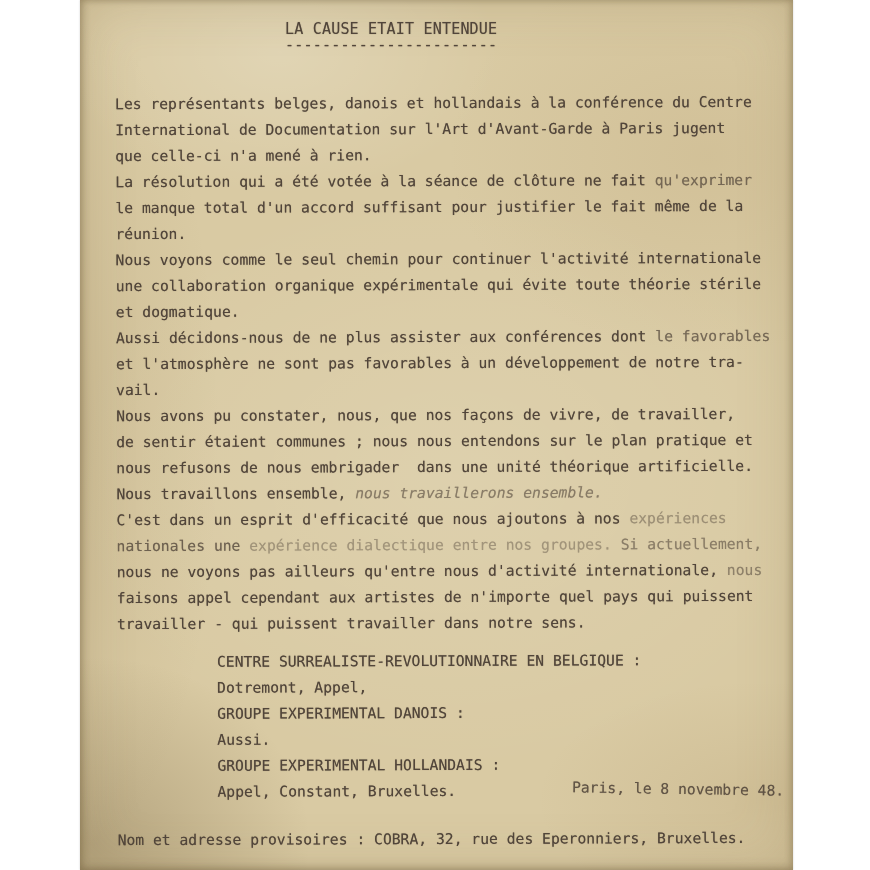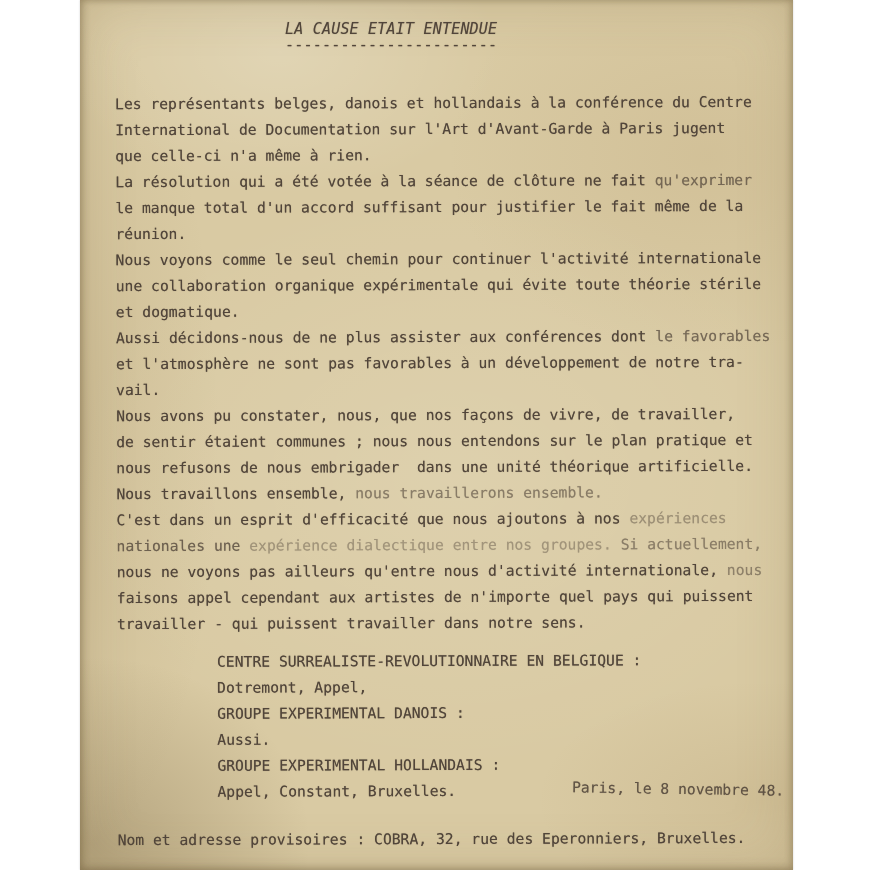--- a/index.html
+++ b/index.html
@@ -41,21 +41,20 @@
   }
   .ink { color: #51453a; }
   .title {
     position: absolute;
     left: 205px;
     top: 20px;
     font-size: 15px;
     letter-spacing: 0.2px;
     white-space: pre;
     text-shadow: 0 0 1px rgba(81,69,56,0.55);
-    font-style: italic;
   }
   .title-underline {
     position: absolute;
     left: 205px;
     top: 36px;
     font-size: 15px;
     letter-spacing: 0.2px;
     white-space: pre;
     text-shadow: 0 0 1px rgba(81,69,56,0.55);
   }
@@ -89,34 +88,34 @@
 </head>
 <body>
 
 <div class="stage">
   <div class="paper">
     <div class="title ink">LA CAUSE ETAIT ENTENDUE</div>
     <div class="title-underline ink">-----------------------</div>
     <div class="lines ink">
         <div class="line body"><span>Les représentants belges, danois et hollandais à la conférence du Centre</span></div>
         <div class="line body"><span>International de Documentation sur l'Art d'Avant-Garde à Paris jugent</span></div>
-        <div class="line body"><span>que celle-ci n'a même à rien.</span></div>
+        <div class="line body"><span>que celle-ci n'a mené à rien.</span></div>
         <div class="line body"><span>La résolution qui a été votée à la séance de clôture ne fait </span><span style="opacity: 0.72;">qu'exprimer</span></div>
         <div class="line body"><span>le manque total d'un accord suffisant pour justifier le fait même de la</span></div>
         <div class="line body"><span>réunion.</span></div>
         <div class="line body"><span>Nous voyons comme le seul chemin pour continuer l'activité internationale</span></div>
         <div class="line body"><span>une collaboration organique expérimentale qui évite toute théorie stérile</span></div>
         <div class="line body"><span>et dogmatique.</span></div>
         <div class="line body"><span>Aussi décidons-nous de ne plus assister aux conférences dont </span><span style="opacity: 0.72;">le favorables</span></div>
         <div class="line body"><span>et l'atmosphère ne sont pas favorables à un développement de notre tra-</span></div>
         <div class="line body"><span>vail.</span></div>
         <div class="line body"><span>Nous avons pu constater, nous, que nos façons de vivre, de travailler,</span></div>
         <div class="line body"><span>de sentir étaient communes ; nous nous entendons sur le plan pratique et</span></div>
         <div class="line body"><span>nous refusons de nous embrigader  dans une unité théorique artificielle.</span></div>
-        <div class="line body"><span>Nous travaillons ensemble, </span><span style="opacity: 0.6;">nous travaillerons ensemble.</span></div>
+        <div class="line body"><span>Nous travaillons ensemble, </span><span style="opacity: 0.6; font-style: italic;">nous travaillerons ensemble.</span></div>
         <div class="line body"><span>C'est dans un esprit d'efficacité que nous ajoutons à nos </span><span style="opacity: 0.45;">expériences</span></div>
         <div class="line body"><span style="opacity: 0.78;">nationales une </span><span style="opacity: 0.42;">expérience dialectique entre nos groupes.</span><span style="opacity: 0.58; margin-top: 16px;"> Si actuellement,</span></div>
         <div class="line body"><span>nous ne voyons pas ailleurs qu'entre nous d'activité internationale,</span><span style="opacity: 0.55;"> nous</span></div>
         <div class="line body"><span>faisons appel cependant aux artistes de n'importe quel pays qui puissent</span></div>
         <div class="line body"><span>travailler - qui puissent travailler dans notre sens.</span></div>
         <div class="line sig" style="margin-top: 12px;"><span>CENTRE SURREALISTE-REVOLUTIONNAIRE EN BELGIQUE :</span></div>
         <div class="line sig"><span>Dotremont, Appel,</span></div>
         <div class="line sig"><span>GROUPE EXPERIMENTAL DANOIS :</span></div>
         <div class="line sig"><span>Aussi.</span></div>
         <div class="line sig"><span>GROUPE EXPERIMENTAL HOLLANDAIS :</span></div>

